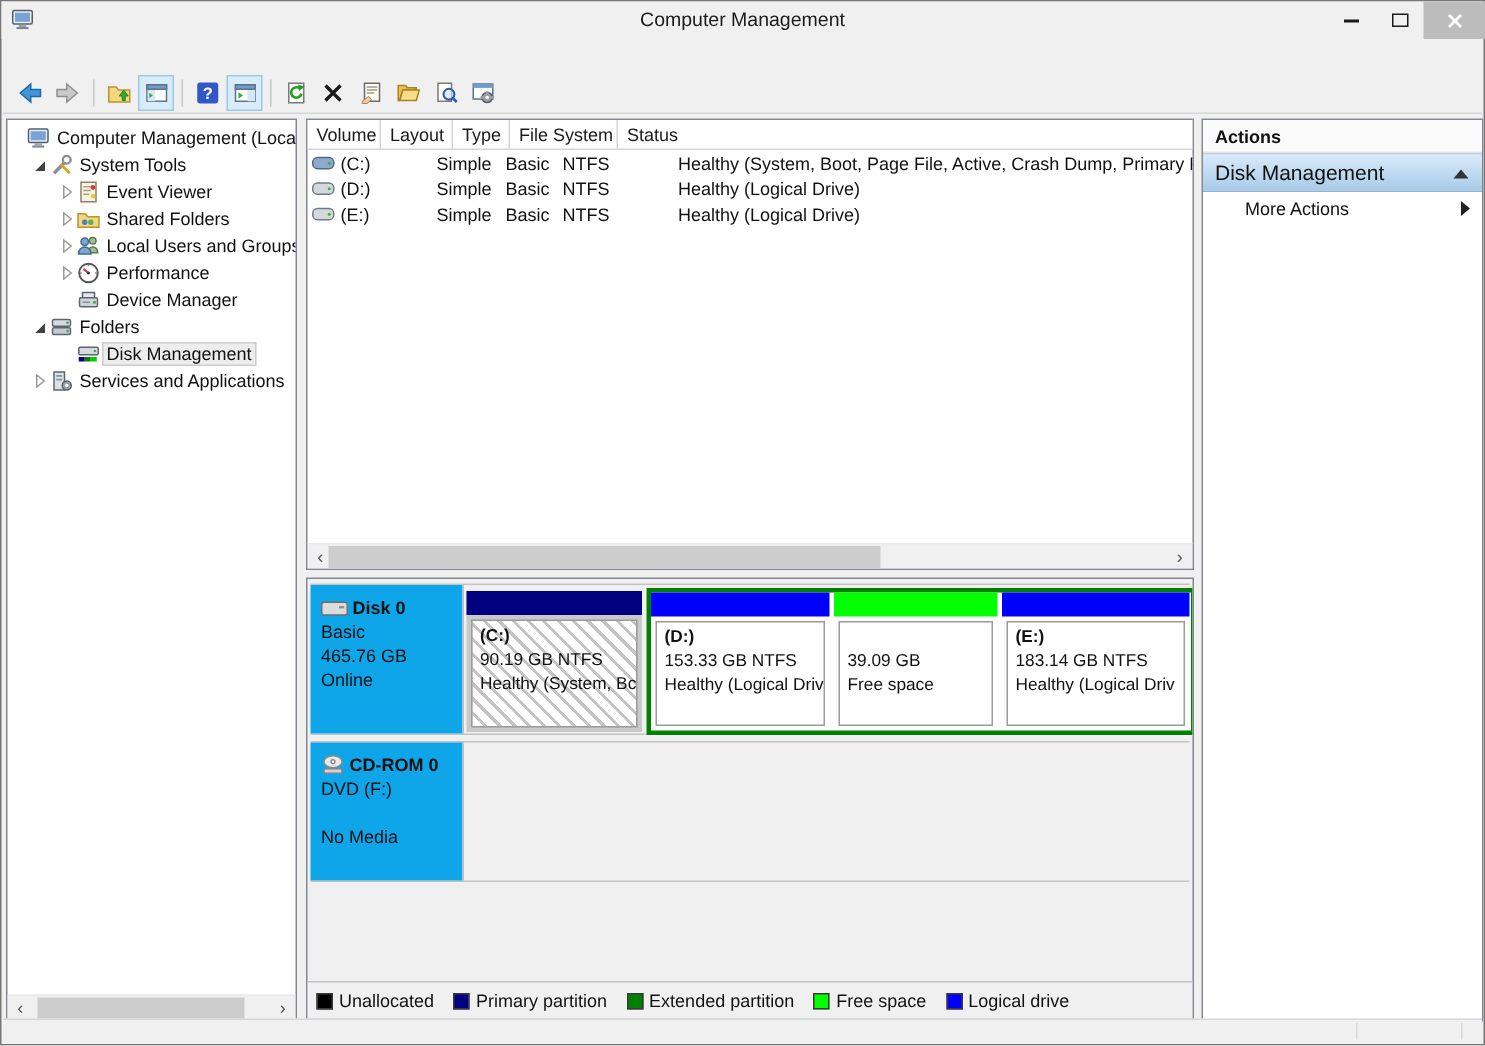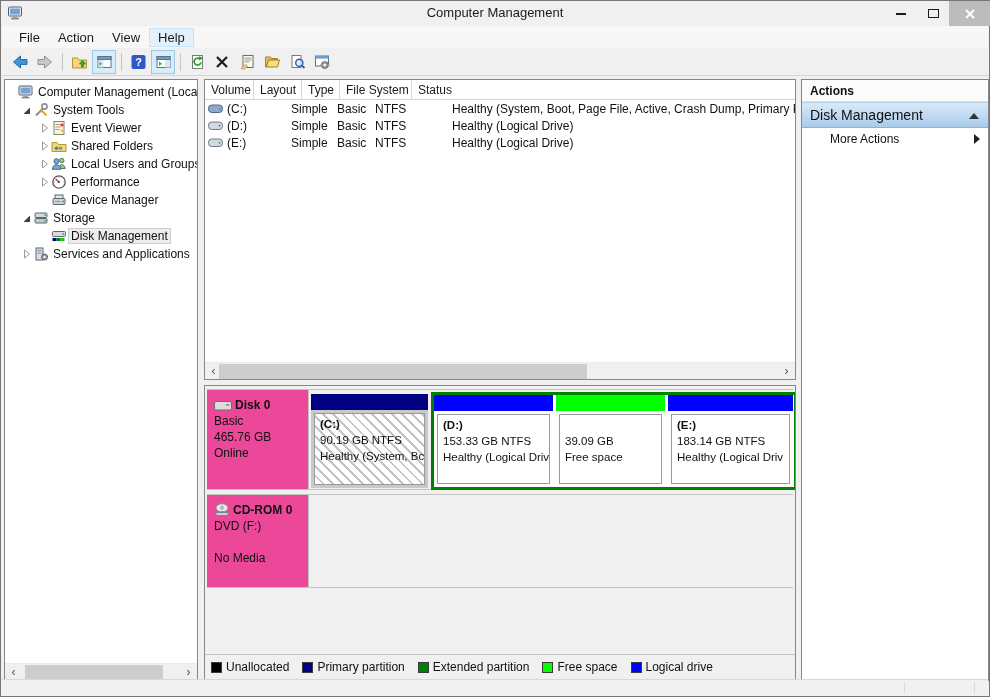--- a/index.html
+++ b/index.html
@@ -65,21 +65,21 @@
   .act-header { height:22px; border-bottom:1px solid #e3e3e3; background:#fbfbfb; font-weight:bold; font-size:12px; padding:4px 0 0 8px; }
   .act-group { height:26px; background:linear-gradient(#d9eaf9,#a8cbe9); border-top:1px solid #b7cfe5; border-bottom:1px solid #8fb2d2; font-size:14px; padding:4px 0 0 8px; position:relative; }
   .act-collapse { position:absolute; right:9px; top:10px; width:0; height:0; border-left:5px solid transparent; border-right:5px solid transparent; border-bottom:6px solid #333; }
   .act-more { height:22px; font-size:12px; padding:4px 0 0 28px; position:relative; }
   .act-arrow { position:absolute; right:8px; top:6px; width:0; height:0; border-top:5px solid transparent; border-bottom:5px solid transparent; border-left:6px solid #222; }
 
   
   .drow { position:absolute; left:2px; right:2px; border-top:1px solid #c3c3c3; border-bottom:1px solid #c3c3c3; }
   .drow1 { top:3px; height:101px; }
   .drow2 { top:108px; height:94px; }
-  .dlabel { position:absolute; left:0; top:0; bottom:0; width:102px; border-right:1px solid #c3c3c3; background:#ec4899; padding:7px 0 0 7px; line-height:16px; font-size:12px; }
+  .dlabel { position:absolute; left:0; top:0; bottom:0; width:102px; border-right:1px solid #c3c3c3; background:#0ea5e9; padding:7px 0 0 7px; line-height:16px; font-size:12px; }
   .dlabel .dname { font-weight:bold; display:flex; align-items:center; gap:2px; }
   .part { position:absolute; }
   .pbar { height:16px; }
   .pbody { position:absolute; top:19px; left:3px; right:3px; bottom:3px; background:#fff; border:1px solid #9a9a9a; padding:2px 0 0 5px; font-size:11.5px; line-height:16px; overflow:hidden; white-space:nowrap; }
   .part.sel { background:#c9c9c9; }
   .part.sel .pbody { background:repeating-linear-gradient(45deg,#ffffff 0px,#ffffff 5px,#c4c4c4 5px,#c4c4c4 7px); }
   .pl1 { font-weight:bold; height:16px; }
   .extgroup { position:absolute; left:224px; top:2px; width:366px; height:98px; border:3px solid #008000; background:#fff; }
   .legend { position:absolute; left:0; right:0; bottom:0; height:25px; border-top:1px solid #c3c3c3; background:#f0f0f0; display:flex; align-items:center; padding-left:6px; gap:13px; }
   .leg-item { display:flex; align-items:center; gap:4px; font-size:12px; white-space:nowrap; }
@@ -110,26 +110,20 @@
     <div class="wbtn btn-max">
         <span class="glyph-max"></span>
       </div>
     <div class="wbtn btn-close">
       <svg width="12" height="12" viewBox="0 0 12 12">
           <path d="M2 2l8 8M10 2l-8 8" stroke="#ffffff" stroke-width="1.8"></path>
         </svg>
     </div>
   </div>
 
-  <div class="menubar">
-    <span class="menuitem">File</span>
-    <span class="menuitem">Action</span>
-    <span class="menuitem">View</span>
-    <span class="menuitem hl">Help</span>
-  </div>
 
   <div class="toolbar">
     <div class="tbtn">
         <svg width="18" height="16" viewBox="0 0 16 16">
           <path d="M8.5 2 1.5 8l7 6v-3.6H15V5.6H8.5z" fill="#4593d4" stroke="#1d6ca8"></path>
         </svg>
       </div>
     <div class="tbtn">
         <svg width="18" height="16" viewBox="0 0 16 16">
           <path d="M7.5 2l7 6-7 6v-3.6H1V5.6h6.5z" fill="#c9c9c9" stroke="#8f8f8f"></path>
@@ -334,21 +328,21 @@
             </svg>
           </span>
         <span class="ticon">
             <svg width="16" height="16" viewBox="0 0 16 16">
               <rect x="2" y="3" width="12" height="4.5" rx="1" fill="#d7dbe0" stroke="#5d6670"></rect>
               <rect x="2" y="8.5" width="12" height="4.5" rx="1" fill="#c3c9d0" stroke="#5d6670"></rect>
               <circle cx="12" cy="5.2" r="0.9" fill="#3fae3f"></circle>
               <circle cx="12" cy="10.7" r="0.9" fill="#3fae3f"></circle>
             </svg>
           </span>
-        <span class="tlabel">Storage</span>
+        <span class="tlabel">Folders</span>
       </div>
 
       <div class="trow" style="padding-left:32px">
         <span class="exp"></span>
         <span class="ticon">
             <svg width="16" height="16" viewBox="0 0 16 16">
               <rect x="1.5" y="3.5" width="13" height="5" rx="1" fill="#d7dbe0" stroke="#5d6670"></rect>
               <circle cx="12.3" cy="6" r="0.9" fill="#3fae3f"></circle>
               <rect x="1.5" y="10" width="4" height="3" fill="#000080"></rect>
               <rect x="5.5" y="10" width="4" height="3" fill="#008000"></rect>

